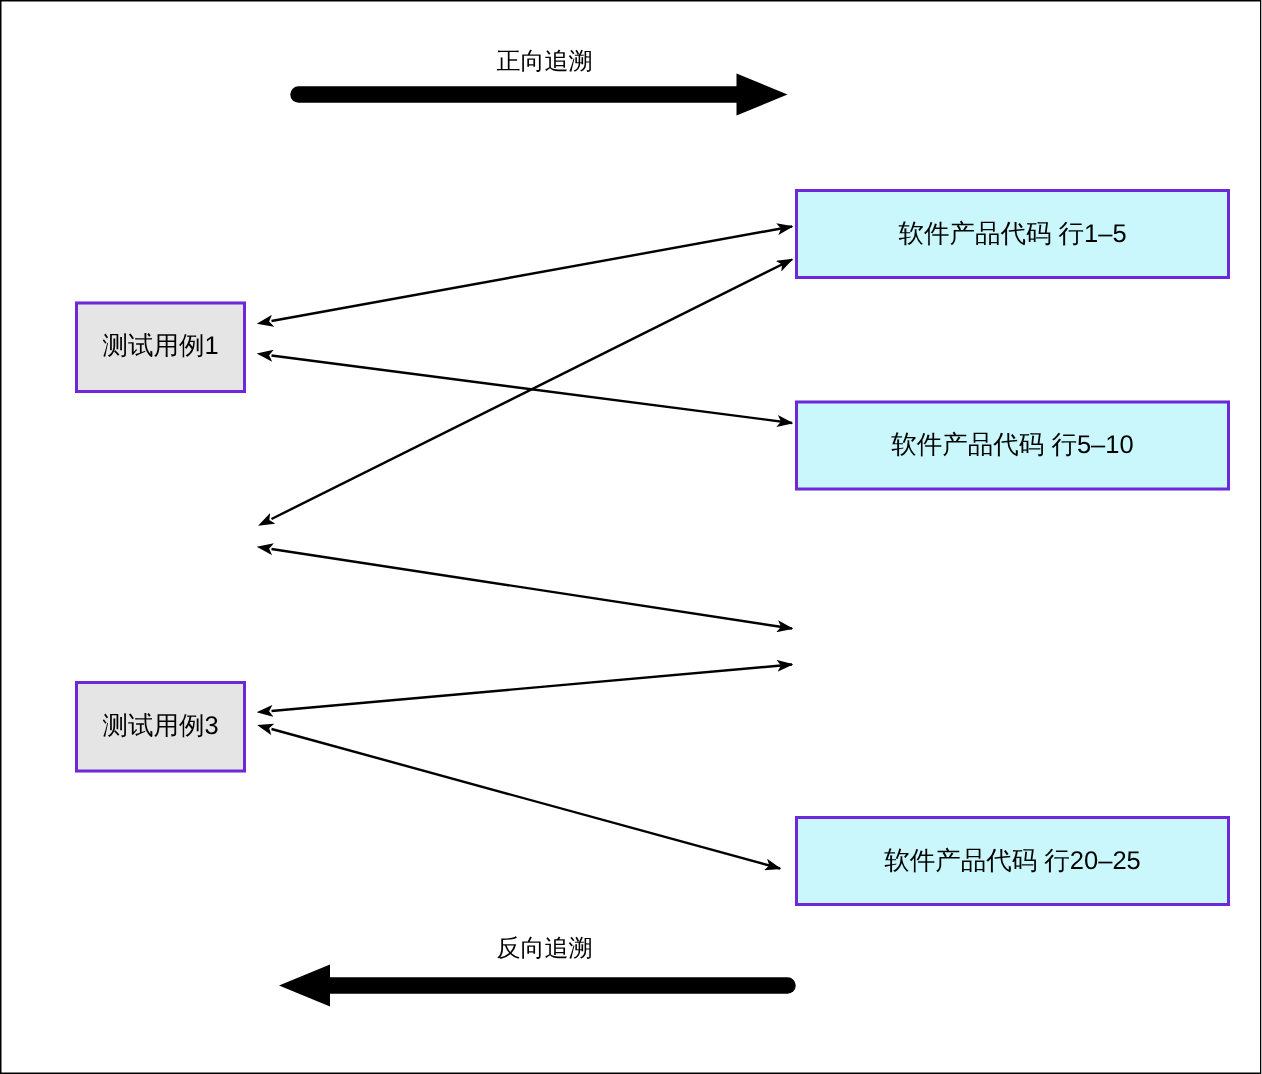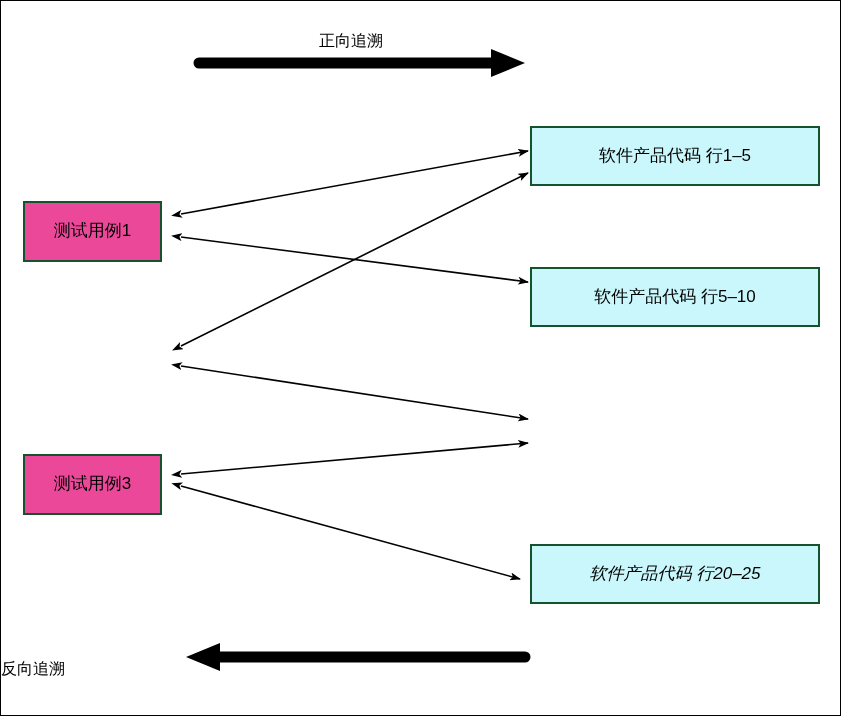--- a/index.html
+++ b/index.html
@@ -22,59 +22,60 @@
   #diagram-svg {
     position: absolute;
     left: 0;
     top: 0;
     width: 841px;
     height: 716px;
   }
   .node {
     position: absolute;
     box-sizing: border-box;
-    border: 2px solid #14532d;
+    border: 2px solid #6d28d9;
     display: flex;
     align-items: center;
     justify-content: center;
     text-align: center;
     color: #000000;
     font-size: 17px;
     line-height: 1.2;
     white-space: nowrap;
     z-index: 3;
   }
   .node.testcase {
-    background: #ec4899;
-    width: 139px;
+    background: #e5e5e5;
+    width: 114px;
     height: 61px;
-    left: 22px;
+    left: 49px;
   }
   .node.code {
     background: #c9f7fb;
     width: 290px;
     height: 60px;
     left: 529px;
   }
   .tc1 { top: 200px; }
   .tc2 { top: 326px; }
   .tc3 { top: 453px; text-align: center; }
   .cd1 { top: 125px; }
   .cd2 { top: 266px; }
   .cd3 { top: 404px; }
-  .cd4 { top: 543px; font-style: italic; }
+  .cd4 { top: 543px; }
   .flow-label {
     position: absolute;
     font-size: 16px;
     color: #000000;
     white-space: nowrap;
     z-index: 3;
+    padding-left: 12px;
   }
   .flow-label.top    { left: 0; top: 30px; width: 700px; text-align: center; }
-  .flow-label.bottom { left: 0; top: 658px; width: 700px; }
+  .flow-label.bottom { left: 0; top: 621px; width: 700px; text-align: center; }
 </style>
 </head>
 <body>
 
 <div id="page">
 
   <svg id="diagram-svg" viewBox="0 0 841 716" xmlns="http://www.w3.org/2000/svg">
     <defs>
       <marker id="ah-end" markerWidth="11" markerHeight="8" refX="10" refY="4" orient="auto" markerUnits="userSpaceOnUse">
         <path d="M0,0 L11,4 L0,8 L2.6,4 Z" fill="#000000"></path>

